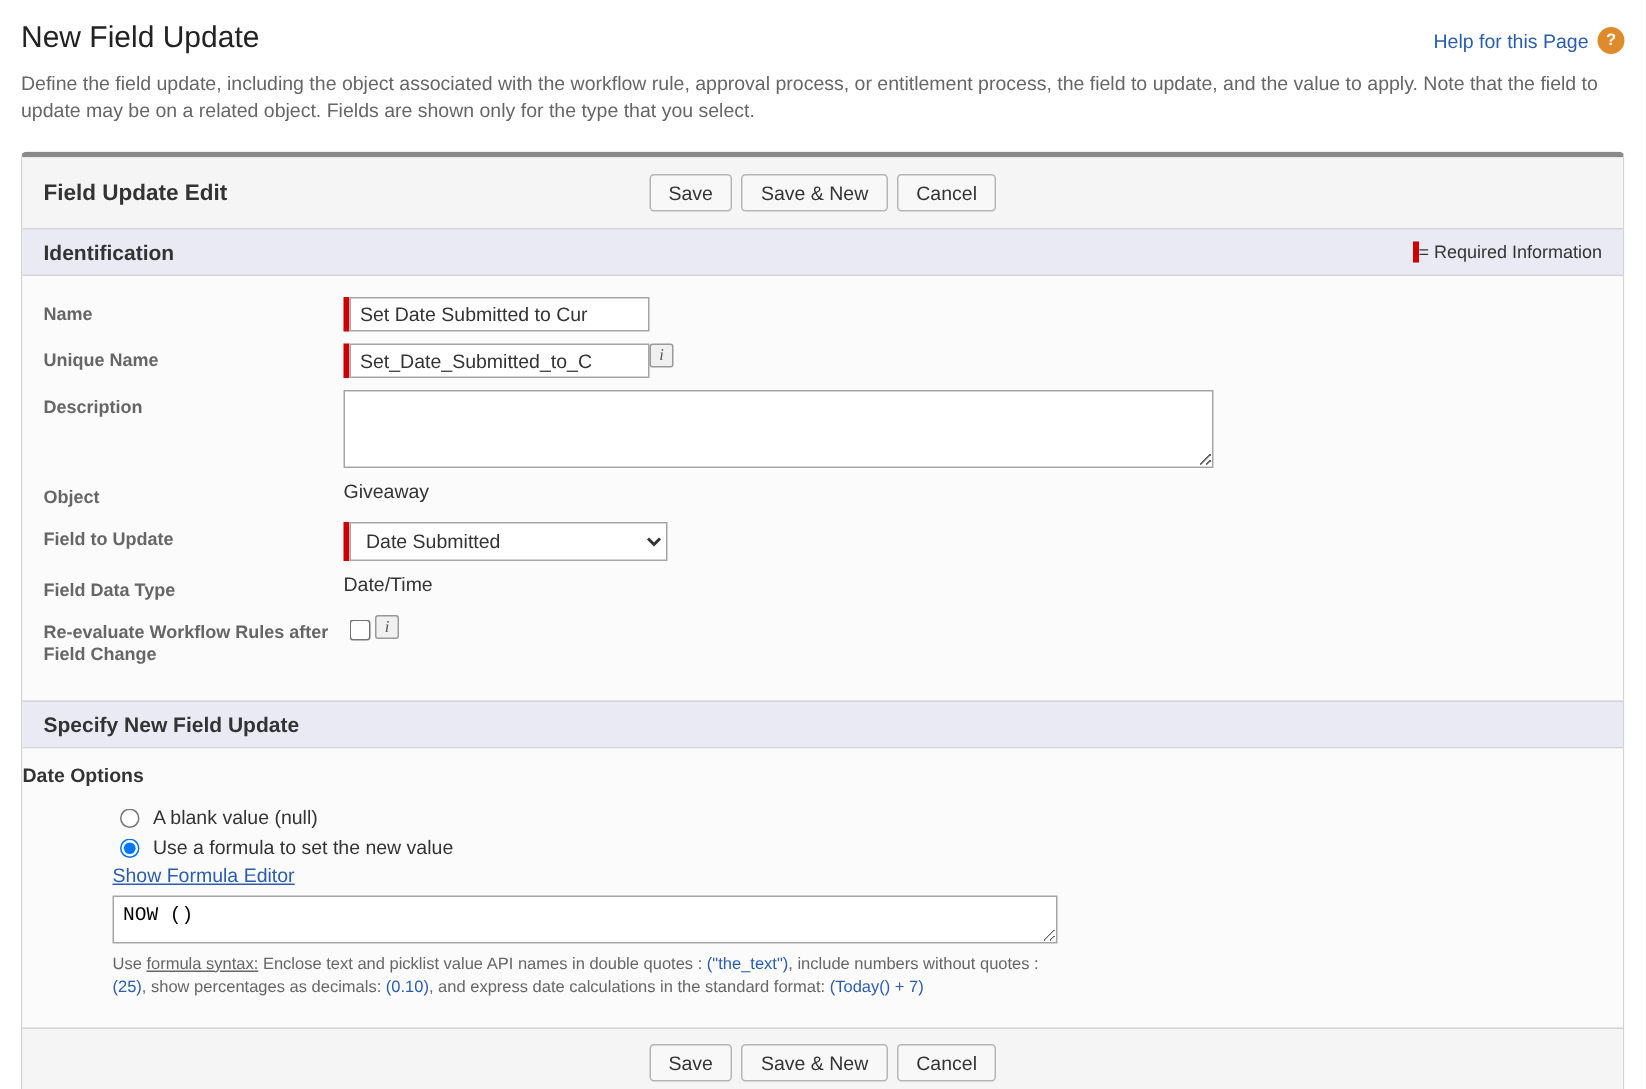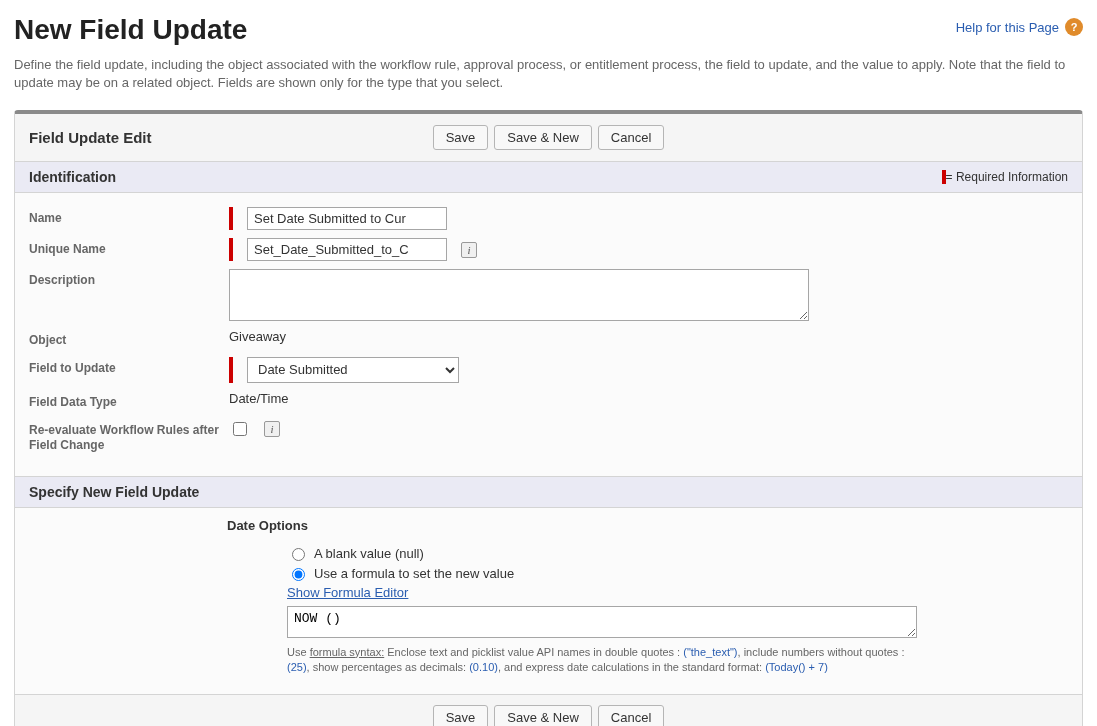--- a/index.html
+++ b/index.html
@@ -5,21 +5,21 @@
   * { box-sizing: border-box; }
   body {
     font-family: Arial, Helvetica, sans-serif;
     font-size: 13px;
     color: #333;
     margin: 0;
     padding: 12px 14px;
     background: #fff;
   }
   .header-row { display: flex; justify-content: space-between; align-items: flex-start; }
-  h1 { font-size: 28px; font-weight: 700; margin: 2px 0 10px 0; color: #222; }
+  h1 { font-size: 20px; font-weight: 400; margin: 2px 0 10px 0; color: #222; }
   .help-link { color: #2a5db0; font-size: 13px; display: flex; align-items: center; gap: 6px; margin-top: 6px; cursor: pointer; }
   .help-badge {
     display: inline-flex; align-items: center; justify-content: center;
     width: 18px; height: 18px; border-radius: 50%; background: #e08b2b; color: #fff;
     font-size: 11px; font-weight: bold;
   }
   .intro { color: #666; font-size: 13px; margin: 0 0 18px 0; line-height: 1.4; }
   .panel { border: 1px solid #d4d4d4; border-top: 4px solid #8a8a8a; border-radius: 4px 4px 0 0; background: #f5f5f5; }
   .panel-header {
     display: flex; align-items: center; padding: 11px 14px; background: #f5f5f5;
@@ -36,37 +36,37 @@
     display: flex; justify-content: space-between; 
   }
   .req-info { font-weight: normal; font-size: 12px; display: flex; align-items: center; gap: 0; }
   .req-bar { display: inline-block; width: 4px; height: 14px; background: #c00; }
   .form-body { background: #fbfbfb; padding: 10px 0 18px 0; }
   .form-row { display: flex; align-items: flex-start; padding: 4px 14px; }
   .form-label {
     flex: 0 0 200px; text-align: left; padding-right: 10px; font-size: 12px;
     color: #666; font-weight: bold; line-height: 1.3; padding-top: 4px;
   }
-  .form-value { flex: 1; display: flex; align-items: center; gap: 14px; font-size: 13px; color: #333; }
+  .form-value { flex: 1; display: flex; gap: 0; font-size: 13px; color: #333; }
   .req-marker { display: inline-block; width: 4px; align-self: stretch; background: #c00; margin-right: 0; }
   .text-input {
     font-size: 13px; padding: 3px 6px; border: 1px solid #a6a6a6; background: #fff;
     width: 200px; color: #333;
   }
   textarea.text-input { width: 580px; height: 52px; resize: both; }
   select.text-input { width: 212px; height: 26px; }
   .info-icon {
     display: inline-flex; align-items: center; justify-content: center;
     width: 16px; height: 16px; border: 1px solid #999; border-radius: 2px;
     font-family: Georgia, serif; font-style: italic; font-size: 11px; color: #555;
     background: #f0f0f0; cursor: pointer;
   }
   .checkbox { width: 14px; height: 14px; }
   .subsection-title { font-weight: bold; font-size: 13px; margin: 0 0 10px 0; }
-  .indent { margin-left: 212px; }
+  .indent { }
   .radio-row { display: flex; align-items: flex-end; gap: 6px; padding: 2px 0; font-size: 13px; }
   .indent2 { margin-left: 60px; }
   .link { color: #2a5db0; text-decoration: underline; cursor: pointer; font-size: 13px; }
   .formula-box {
     width: 630px; margin-top: 6px; font-family: "Courier New", monospace; font-size: 13px;
     padding: 4px 6px; border: 1px solid #a6a6a6; background: #fff; resize: both; height: 32px;
   }
   .hint { font-size: 11px; color: #666; width: 640px; line-height: 1.4; margin-top: 4px; }
   .hint .ex { color: #2a5db0; }
   .hint .u { text-decoration: underline; }

